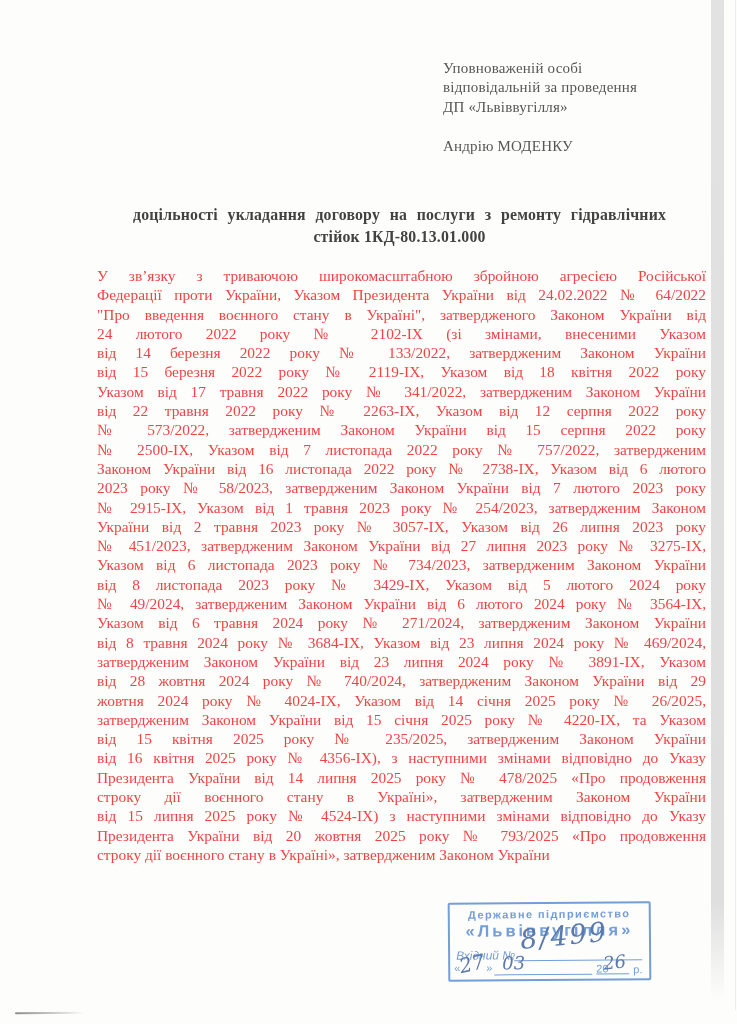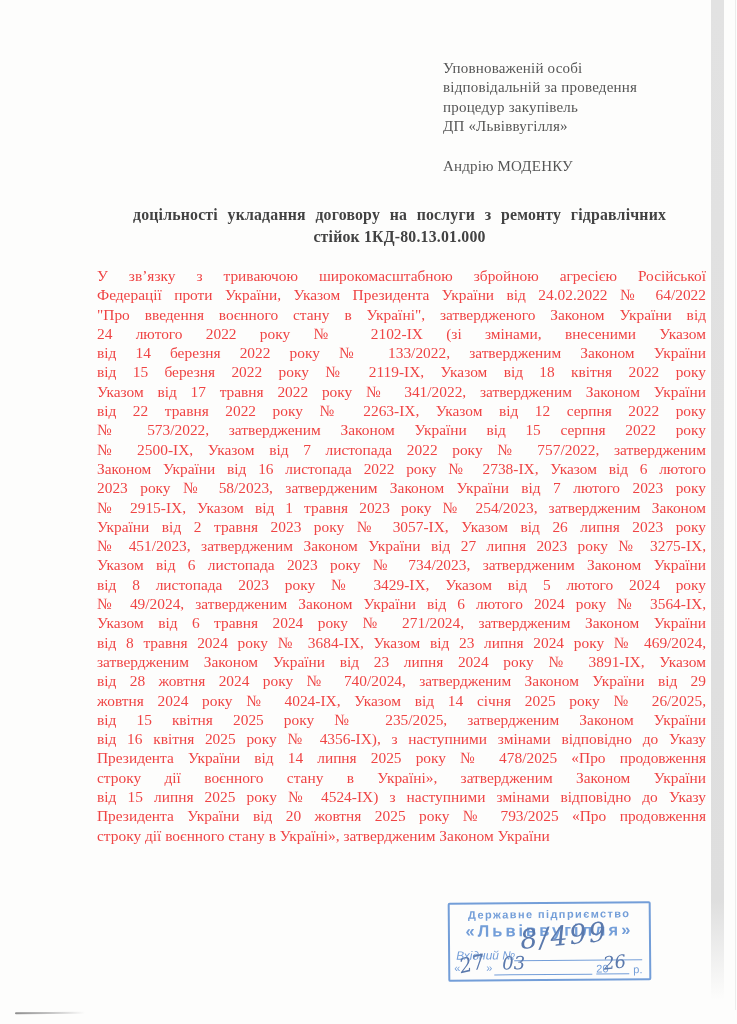--- a/index.html
+++ b/index.html
@@ -83,21 +83,20 @@
 
   <div class="scan-band-right"></div>
   <div class="scan-edge-right"></div>
   <div class="scan-line-bottom"></div>
 
   <div class="recipient">
     <div>
 
     <div class="r-line">Уповноваженій особі</div>
         <div class="r-line">відповідальній за проведення</div>
-        <div class="r-line">процедур закупівель</div>
         <div class="r-line last">ДП «Львіввугілля»</div>
       </div>
     <div class="addressee">Андрію МОДЕНКУ</div>
   </div>
 
   <div class="title-block">
     <div class="t2">доцільності укладання договору на послуги з ремонту гідравлічних</div>
     <div class="t3">стійок 1КД-80.13.01.000</div>
   </div>
 
@@ -119,20 +118,21 @@
       <div class="bline">України від 2 травня 2023 року № 3057-IX, Указом від 26 липня 2023 року</div>
       <div class="bline">№ 451/2023, затвердженим Законом України від 27 липня 2023 року № 3275-IX,</div>
       <div class="bline">Указом від 6 листопада 2023 року № 734/2023, затвердженим Законом України</div>
       <div class="bline">від 8 листопада 2023 року № 3429-IX, Указом від 5 лютого 2024 року</div>
       <div class="bline">№ 49/2024, затвердженим Законом України від 6 лютого 2024 року № 3564-IX,</div>
       <div class="bline">Указом від 6 травня 2024 року № 271/2024, затвердженим Законом України</div>
       <div class="bline">від 8 травня 2024 року № 3684-IX, Указом від 23 липня 2024 року № 469/2024,</div>
       <div class="bline">затвердженим Законом України від 23 липня 2024 року № 3891-IX, Указом</div>
       <div class="bline">від 28 жовтня 2024 року № 740/2024, затвердженим Законом України від 29</div>
       <div class="bline">жовтня 2024 року № 4024-IX, Указом від 14 січня 2025 року № 26/2025,</div>
+      <div class="bline">затвердженим Законом України від 15 січня 2025 року № 4220-IX, та Указом</div>
       <div class="bline">від 15 квітня 2025 року № 235/2025, затвердженим Законом України</div>
       <div class="bline">від 16 квітня 2025 року № 4356-IX), з наступними змінами відповідно до Указу</div>
       <div class="bline">Президента України від 14 липня 2025 року № 478/2025 «Про продовження</div>
       <div class="bline">строку дії воєнного стану в Україні», затвердженим Законом України</div>
       <div class="bline">від 15 липня 2025 року № 4524-IX) з наступними змінами відповідно до Указу</div>
       <div class="bline">Президента України від 20 жовтня 2025 року № 793/2025 «Про продовження</div>
       <div class="bline last">строку дії воєнного стану в Україні», затвердженим Законом України</div>
     </div>
 
   <div class="stamp">

